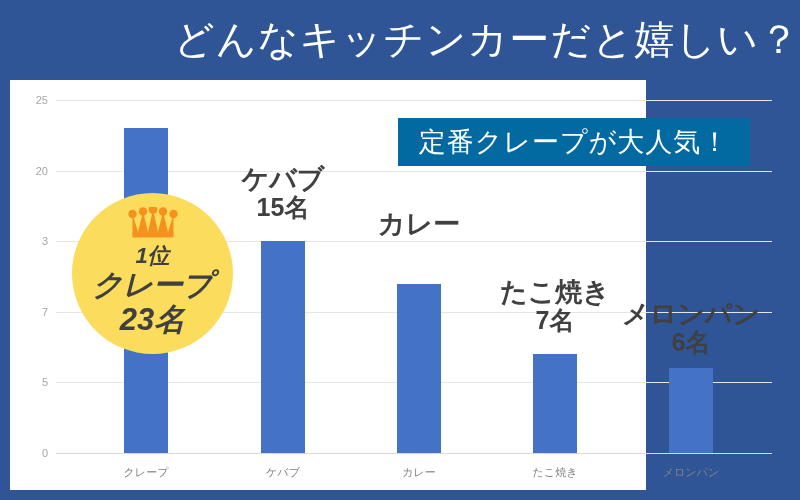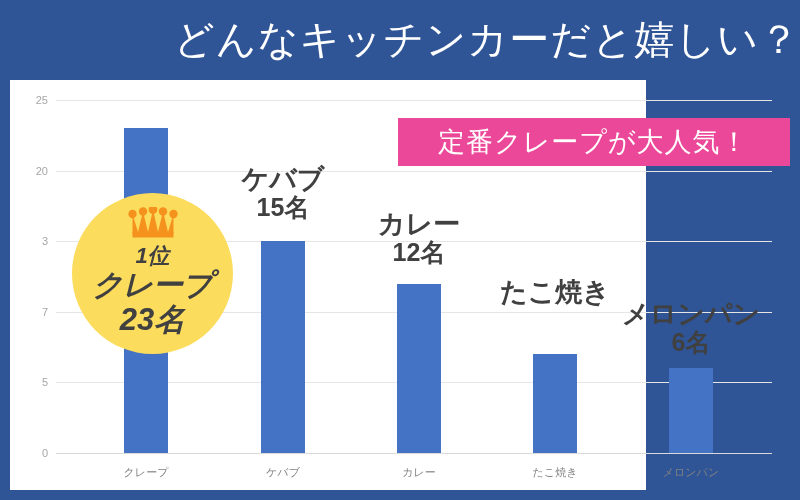--- a/index.html
+++ b/index.html
@@ -127,25 +127,24 @@
   .badge-count {
     font-size: 31px;
     font-weight: bold;
     line-height: 1.15;
   }
   
   .banner {
     position: absolute;
     left: 398px; top: 118px;
     width: 352px; height: 48px;
-    background: #ec4899;
+    background: #0369a1;
     display: flex;
     align-items: center;
-    justify-content: flex-start;
-    padding-left: 40px;
+    justify-content: center;
   }
   .banner-text {
     color: #FFFFFF;
     font-family: "Liberation Serif", "DejaVu Serif", serif;
     font-size: 27px;
     letter-spacing: 1px;
     white-space: nowrap;
   }
 </style>
 </head>
@@ -195,25 +194,25 @@
     </div>
   </div>
 
   <div class="bar-label" style="left:193px; top:165px;">
     <span class="name">ケバブ</span>
     <span class="count">15名</span>
   </div>
 
   <div class="bar-label" style="left:329px; top:210px;">
     <span class="name">カレー</span>
-    <span class="count">12名</span>
   </div>
 
   <div class="bar-label" style="left:465px; top:278px;">
     <span class="name">たこ焼き</span>
+    <span class="count">7名</span>
   </div>
 
   <div class="bar-label" style="left:601px; top:300px;">
     <span class="name">メロンパン</span>
     <span class="count">6名</span>
   </div>
 
   <div class="badge">
     <span class="crown">
       <svg width="52" height="32" viewBox="0 0 52 32" xmlns="http://www.w3.org/2000/svg">

